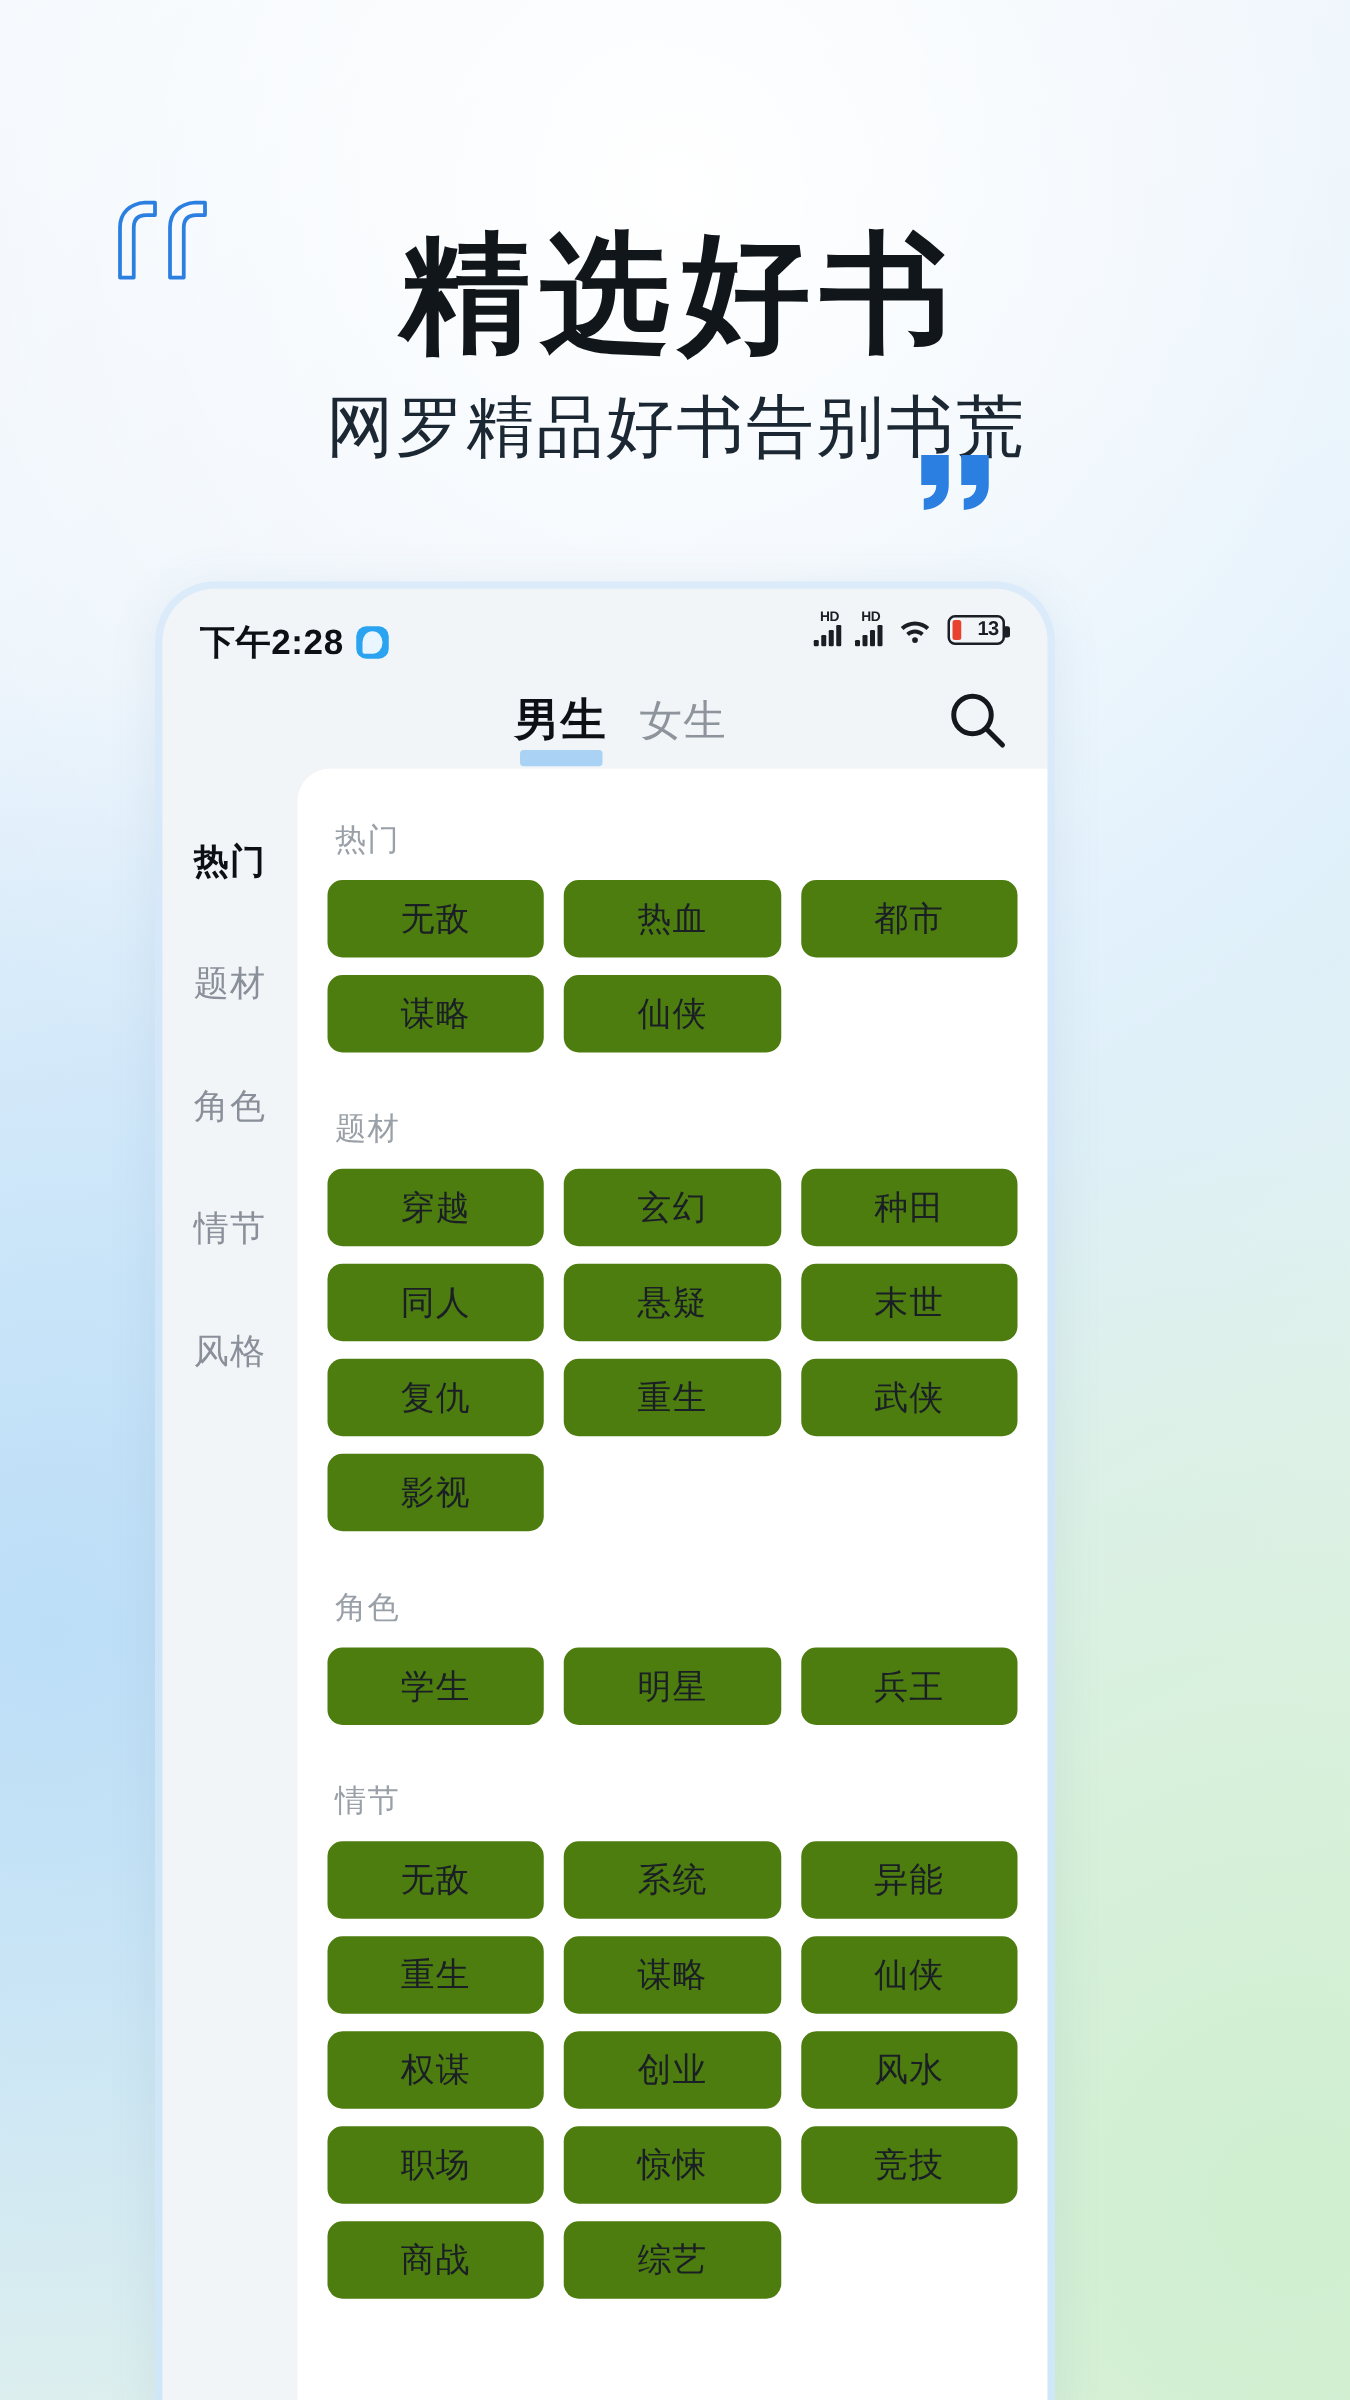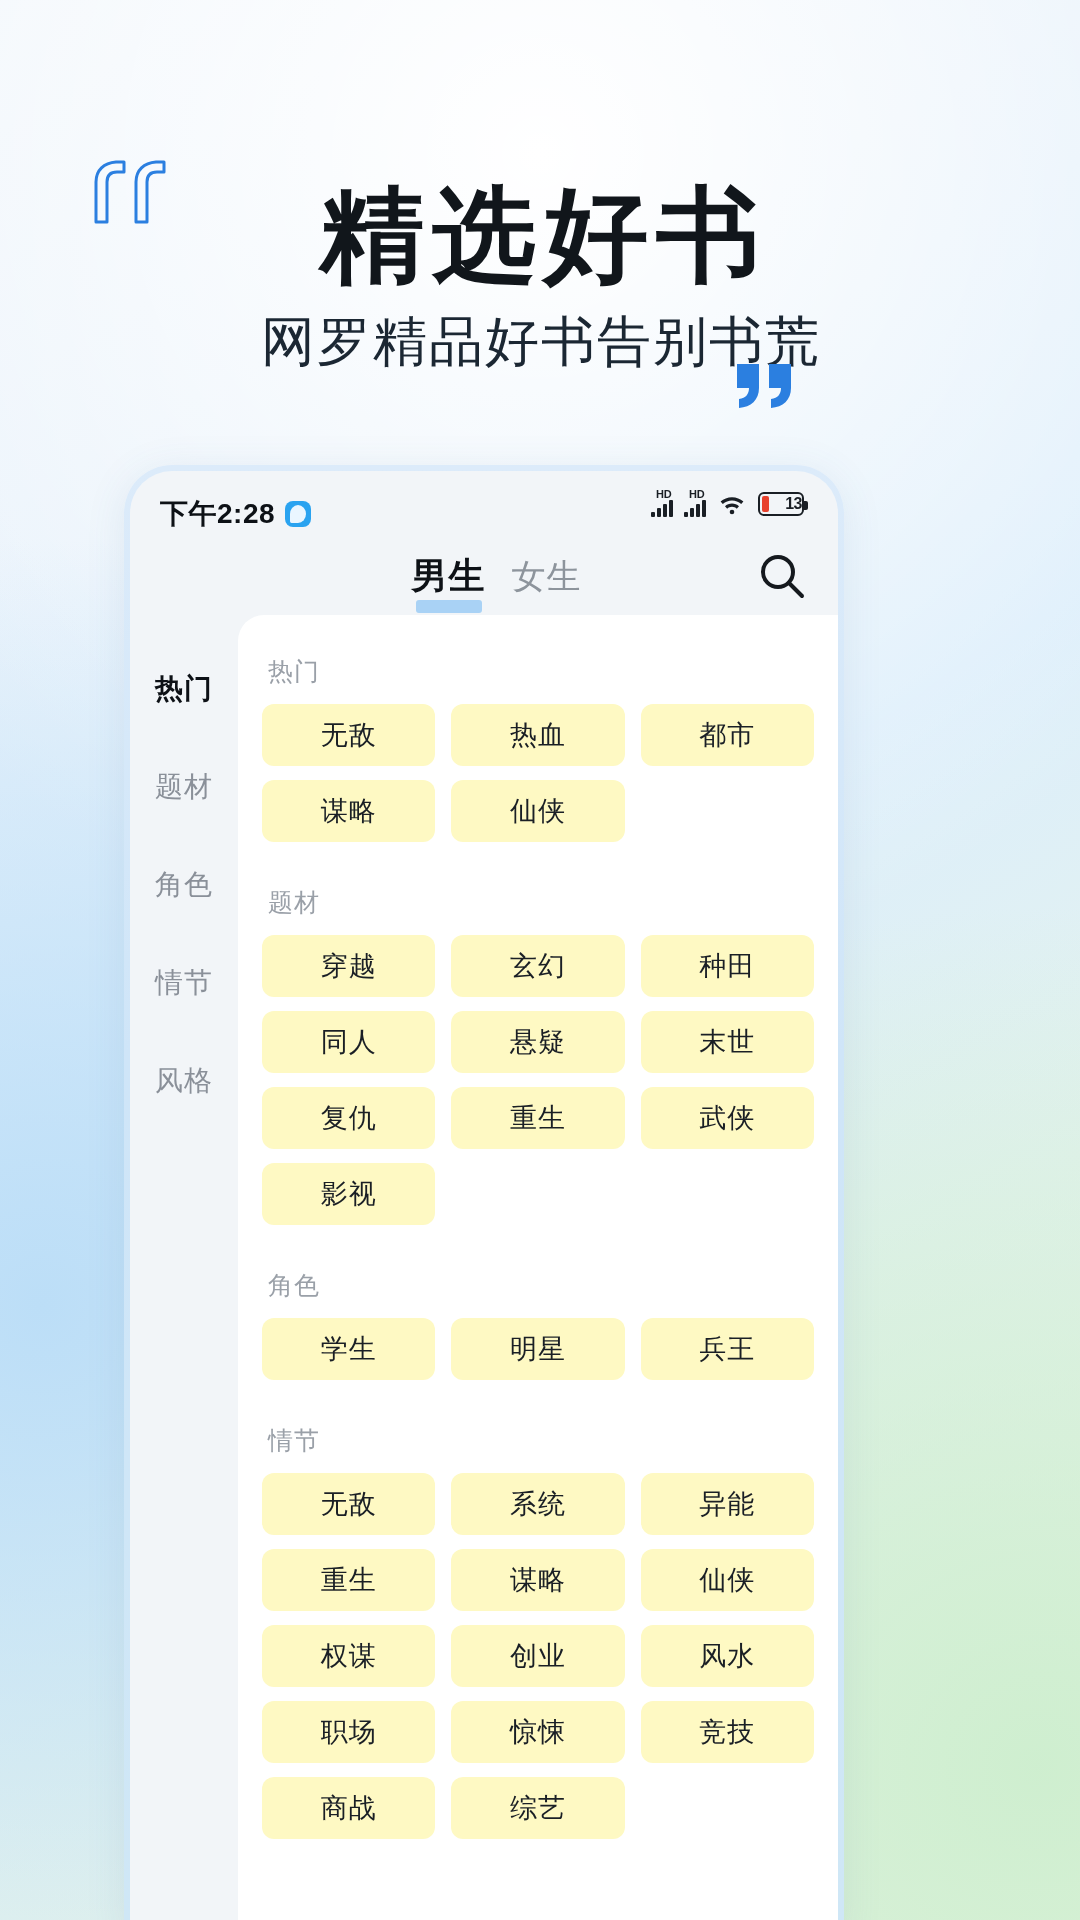--- a/index.html
+++ b/index.html
@@ -99,21 +99,21 @@
   .batt {
     width:46px; height:24px; border:2px solid #1a1f25; border-radius:6px;
     display:flex; align-items:center; position:relative; padding:2px;
   }
   .batt::after{
     content:""; position:absolute; right:-6px; top:7px;
     width:4px; height:9px; background:#1a1f25; border-radius:0 2px 2px 0;
   }
   .batt .lvl { width:7px; height:100%; background:#e8422e; border-radius:2px; }
   .batt .num {
-    position:absolute; left:4px; right:0; text-align:right;
+    position:absolute; left:16px; right:0; text-align:left;
     font-size:16px; font-weight:700; color:#1a1f25; letter-spacing:-0.5px;
     padding-left:6px;
   }
 
   
   .topbar {
     height:78px; display:flex; align-items:center; justify-content:center;
     position:relative; padding:0 34px;margin-left:25px;
   }
   .tabs { display:flex; align-items:baseline; gap:26px; }
@@ -157,21 +157,21 @@
     font-size:25px; color:#9aa0a8; font-weight:400;
     margin:14px 0 16px 6px; letter-spacing:1px;
   }
   .chips {
     display:grid;
     grid-template-columns:repeat(3, 1fr);
     gap:14px 16px;
   }
   .chip {
     height:62px;
-    background:#fef9c3;
+    background:#4d7c0f;
     border-radius:12px;
     display:flex; align-items:center; justify-content:center;
     font-size:27px; color:#1a1f25; letter-spacing:1px;
   }
   .chip.blank { background:transparent; }
   .gap-md { height:30px; }
 </style>
 </head>
 <body>
 

